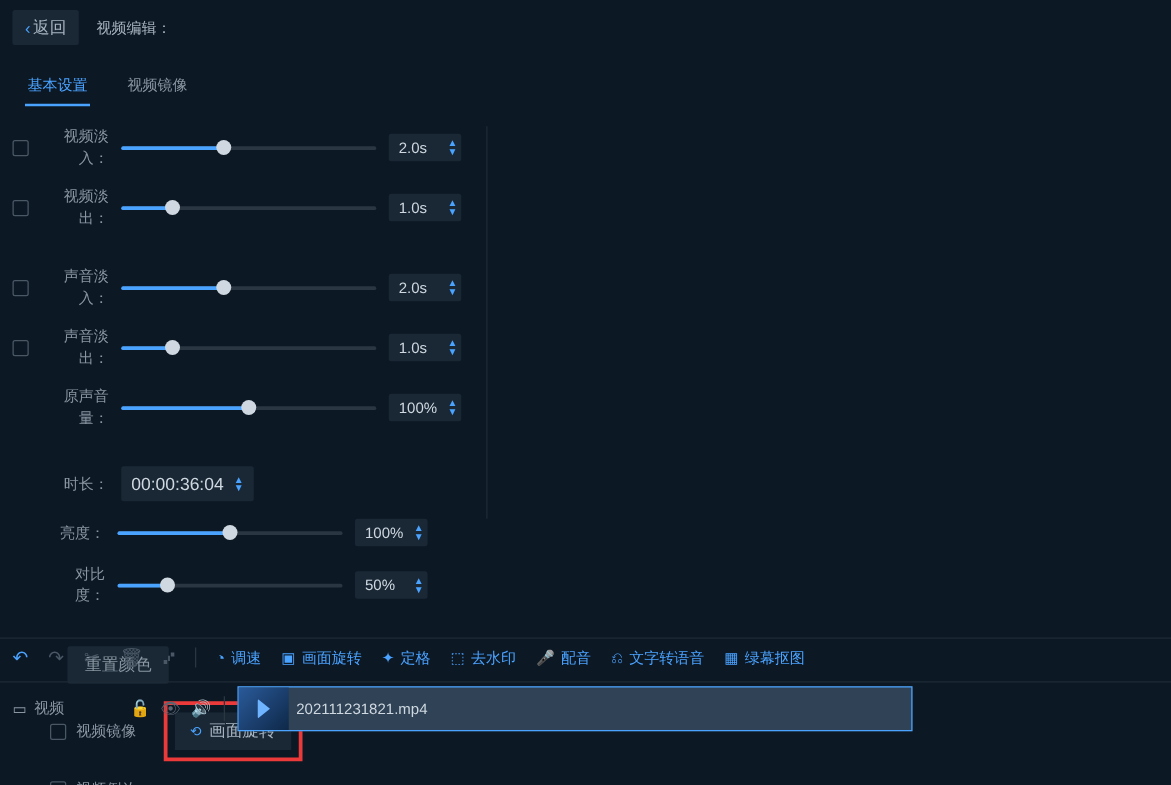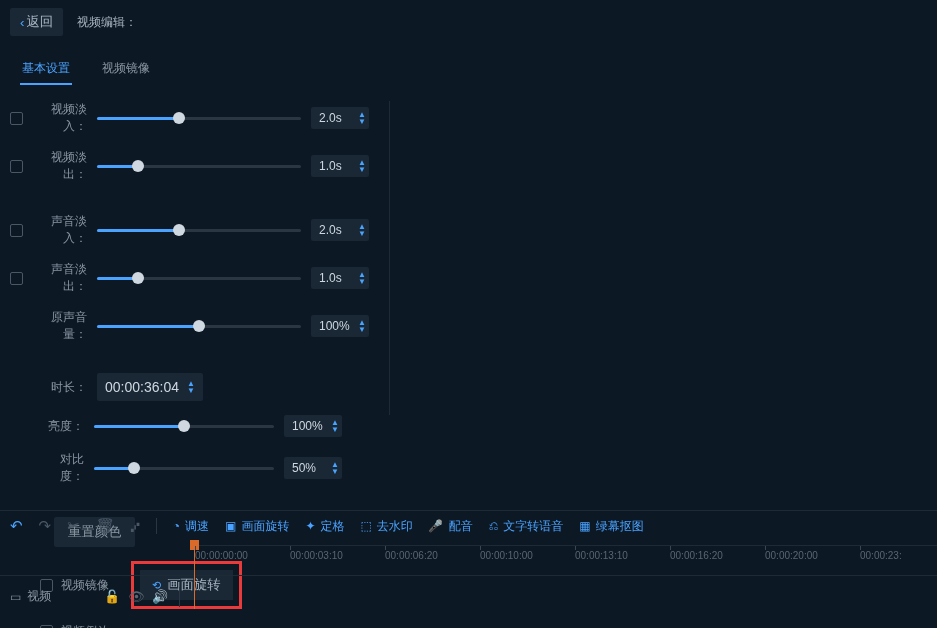--- a/index.html
+++ b/index.html
@@ -501,38 +501,33 @@
       <span>⎌</span>
       <span>文字转语音</span>
     </div>
   <div class="tool-item">
       <span>▦</span>
       <span>绿幕抠图</span>
     </div>
 </div>
 
 <div class="timeline">
-  <div class="timeline-ruler">
-    <div class="playhead"></div>
-    <span class="tick" style="left:5px">00:00:00:00</span>
-    <span class="tick" style="left:100px">00:00:03:10</span>
-    <span class="tick" style="left:195px">00:00:06:20</span>
-    <span class="tick" style="left:290px">00:00:10:00</span>
-    <span class="tick" style="left:385px">00:00:13:10</span>
-    <span class="tick" style="left:480px">00:00:16:20</span>
-    <span class="tick" style="left:575px">00:00:20:00</span>
-    <span class="tick" style="left:670px">00:00:23:</span>
-  </div>
   <div class="track-row">
     <div class="track-head">
       <div class="track-label">
         <span>▭</span>
         <span>视频</span>
       </div>
       <div class="track-icons">
         <span>🔓</span>
         <span>👁</span>
         <span>🔊</span>
       </div>
       <span class="track-sep"></span>
     </div>
+    <div class="clip" style="width:540px">
+      <div class="clip-thumb">
+          <div class="clip-thumb-shape"></div>
+        </div>
+      <span>202111231821.mp4</span>
+    </div>
   </div>
 </div>
 
 </body></html>

